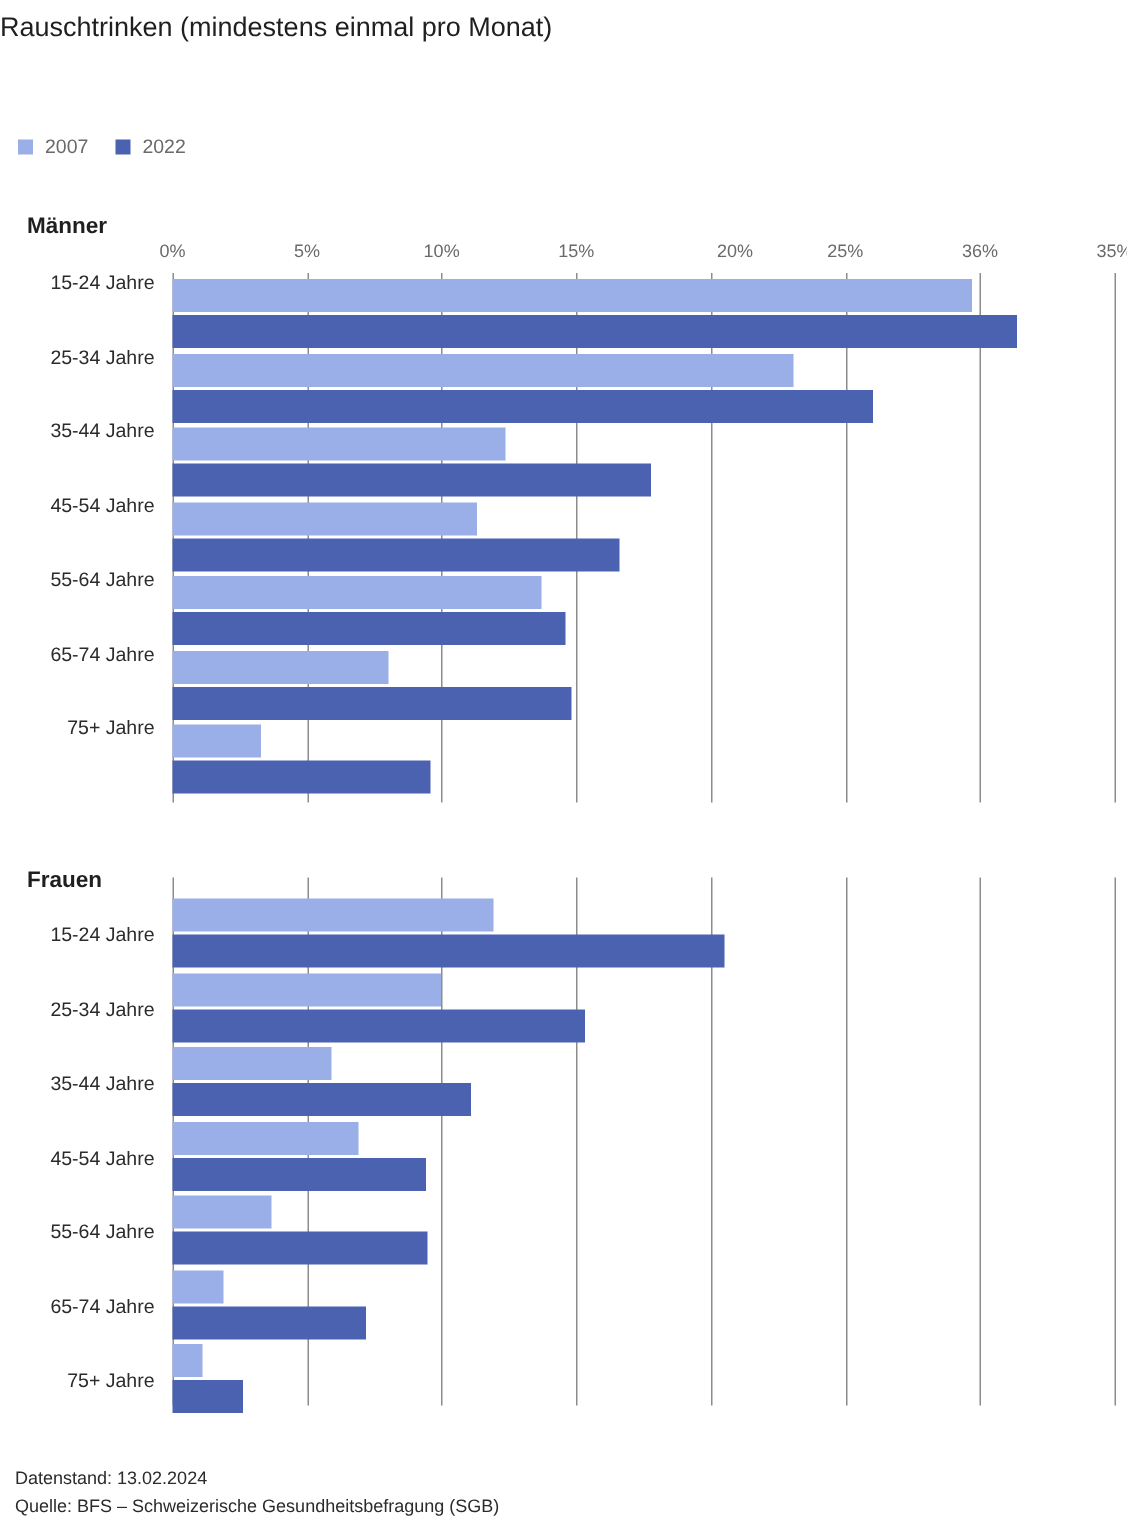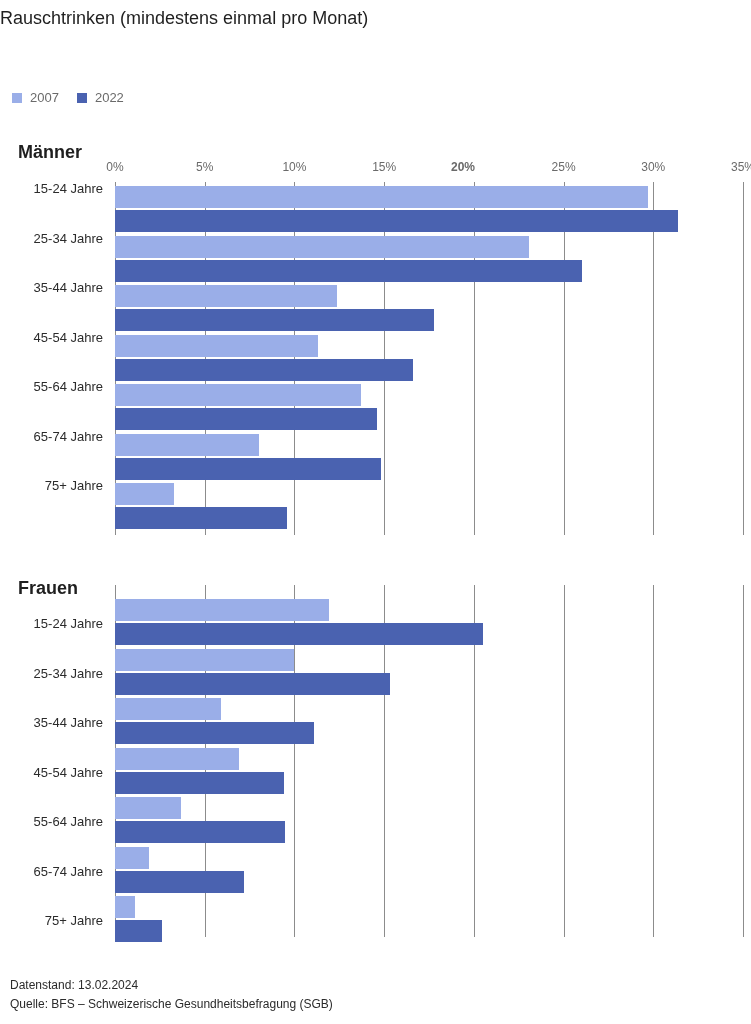--- a/index.html
+++ b/index.html
@@ -22,21 +22,21 @@
     font-size:15px;font-weight:400;color:#3a3a3a;
   }
 
   .legend{position:absolute;left:12px;top:90px;display:flex;align-items:center;gap:18px;}
   .legend-item{display:flex;align-items:center;gap:8px;}
   .legend-swatch{width:10px;height:10px;display:inline-block;}
   .legend-label{font-size:13px;color:#6a6a6a;}
 
   .section-title{
     position:absolute;left:18px;
-    font-size:18px;font-weight:bold;color:#1f1f1f;
+    font-size:15px;font-weight:bold;color:#1f1f1f;
   }
   #sec-men{top:142px;}
   #sec-women{top:578px;}
 
   .chart{position:absolute;left:0;}
   #chart-men{top:160px;height:375px;width:751px;}
   #chart-women{top:585px;height:360px;width:751px;}
 
   .axis-labels{position:absolute;left:0;top:0;width:751px;height:18px;}
   .axis-tick-label{
@@ -85,23 +85,23 @@
     </div>
   </div>
 
   <div class="section-title" id="sec-men">Männer</div>
   <div class="chart" id="chart-men">
     <div class="axis-labels" id="axis-men">
         <span class="axis-tick-label" style="left: 115px;">0%</span>
         <span class="axis-tick-label" style="left: 204.714px;">5%</span>
         <span class="axis-tick-label" style="left: 294.429px;">10%</span>
         <span class="axis-tick-label" style="left: 384.143px;">15%</span>
-        <span class="axis-tick-label" style="left: 463px; font-weight: bold;">20%</span>
+        <span class="axis-tick-label" style="left: 490px;">20%</span>
         <span class="axis-tick-label" style="left: 563.571px;">25%</span>
-        <span class="axis-tick-label" style="left: 653.286px;">30%</span>
+        <span class="axis-tick-label" style="left: 653.286px;">36%</span>
         <span class="axis-tick-label" style="left: 743px;">35%</span>
       </div>
     <div class="plot" id="plot-men">
         <div class="gridline zero" style="left: 115px;"></div>
         <div class="gridline" style="left: 204.714px;"></div>
         <div class="gridline" style="left: 294.429px;"></div>
         <div class="gridline" style="left: 384.143px;"></div>
         <div class="gridline" style="left: 473.857px;"></div>
         <div class="gridline" style="left: 563.571px;"></div>
         <div class="gridline" style="left: 653.286px;"></div>

